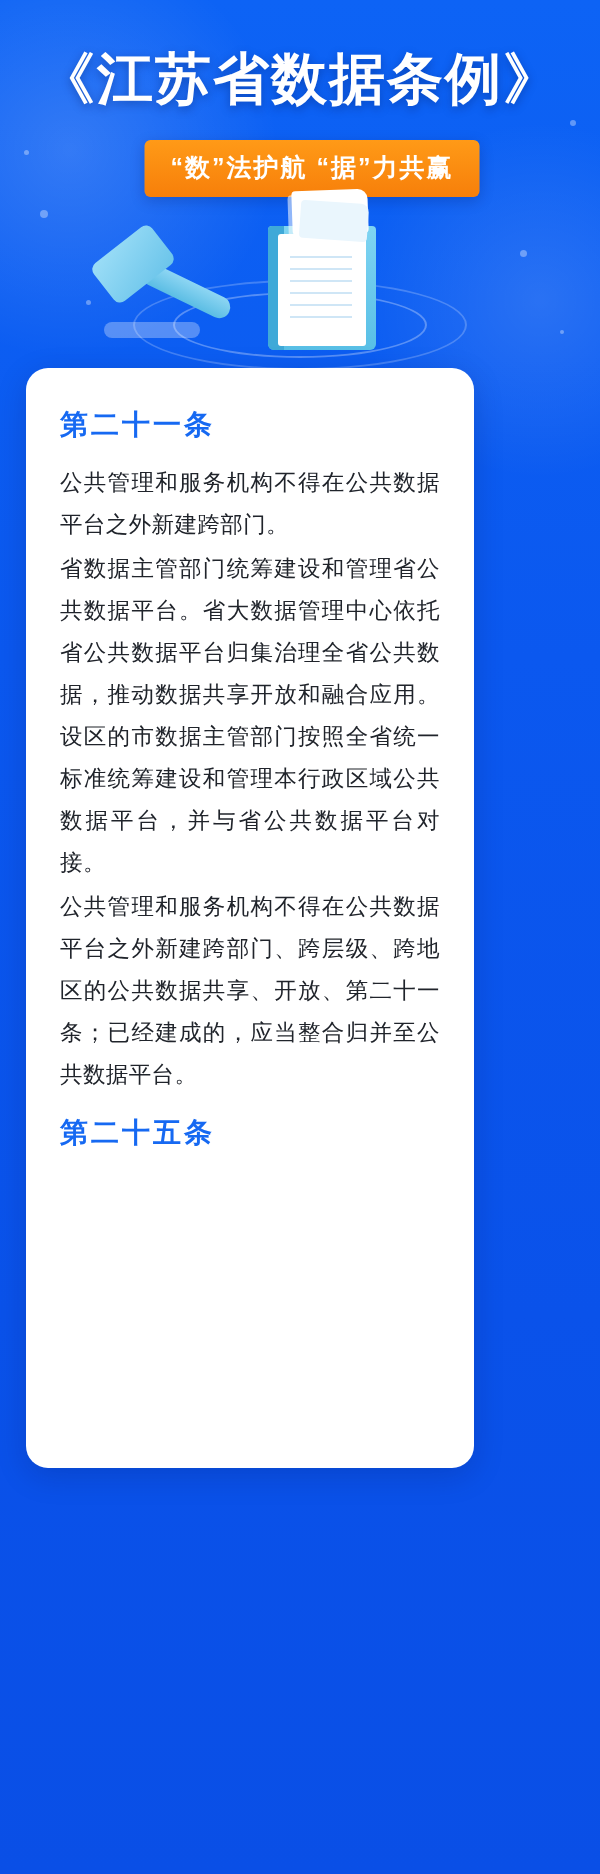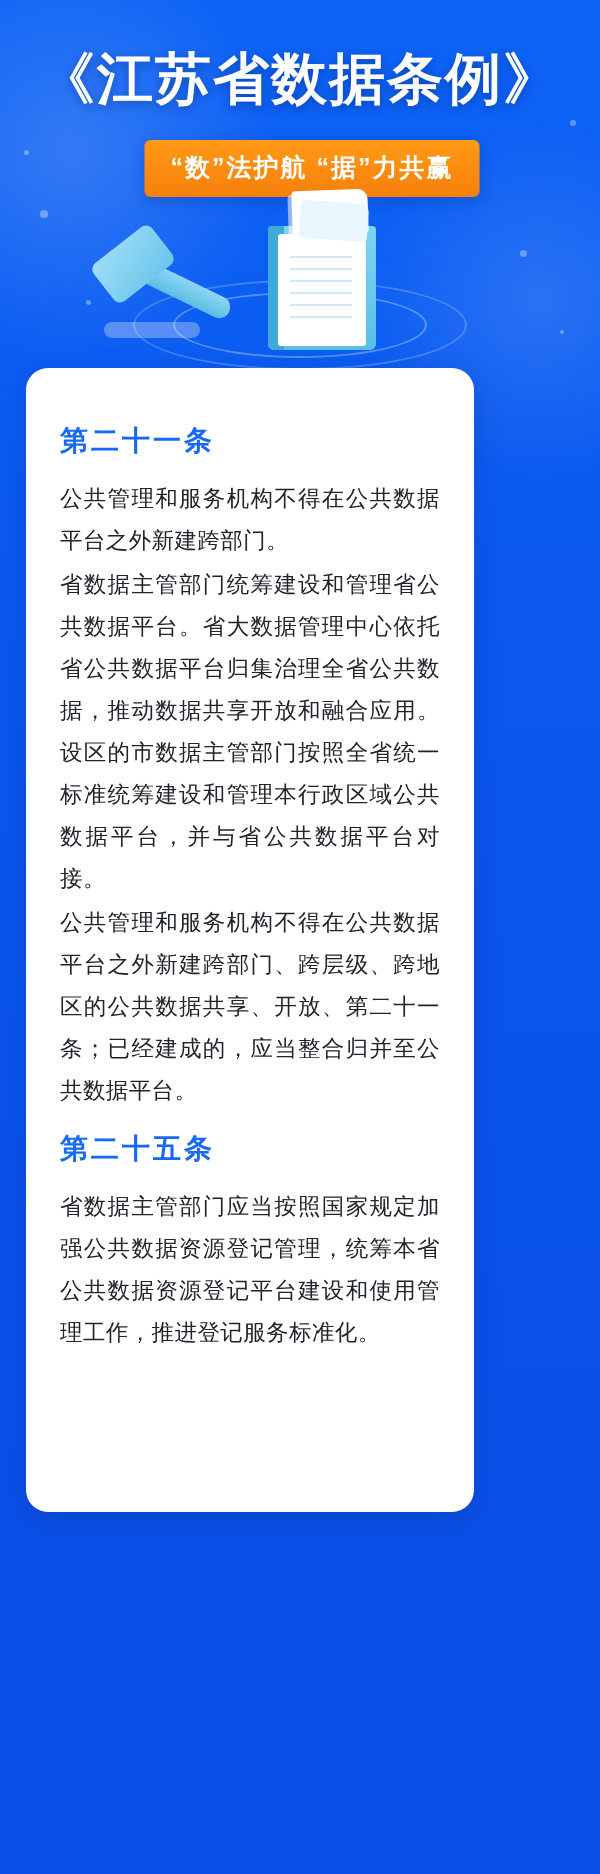--- a/index.html
+++ b/index.html
@@ -191,21 +191,21 @@
   
   .card {
     position: absolute;
     left: 26px;
     top: 368px;
     width: 448px;
     min-height: 1100px;
     background: #ffffff;
     border-radius: 22px;
     box-shadow: 0 8px 30px rgba(0, 18, 70, 0.18);
-    padding: 40px 34px 60px 34px;
+    padding: 24px 34px 60px 34px;
     box-sizing: border-box;
   }
   .card-bottom-pad { height: 80px; }
 
   .article { margin-bottom: 18px; }
   .article-title {
     color: #1669f2;
     font-size: 28px;
     font-weight: bold;
     letter-spacing: 3px;
@@ -268,19 +268,16 @@
     <div class="article-title">第二十一条</div>
     <div class="article-body">
       <p>公共管理和服务机构不得在公共数据平台之外新建跨部门。</p>
       <p>省数据主管部门统筹建设和管理省公共数据平台。省大数据管理中心依托省公共数据平台归集治理全省公共数据，推动数据共享开放和融合应用。设区的市数据主管部门按照全省统一标准统筹建设和管理本行政区域公共数据平台，并与省公共数据平台对接。</p>
       <p>公共管理和服务机构不得在公共数据平台之外新建跨部门、跨层级、跨地区的公共数据共享、开放、第二十一条；已经建成的，应当整合归并至公共数据平台。</p>
     </div>
   </div>
 
   <div class="article">
     <div class="article-title">第二十五条</div>
-    <div class="article-body">
-      <p>省数据主管部门应当按照国家规定加强公共数据资源登记管理，统筹本省公共数据资源登记平台建设和使用管理工作，推进登记服务标准化。</p>
-    </div>
   </div>
 
   <div class="card-bottom-pad"></div>
 </div>
 
 </body></html>

